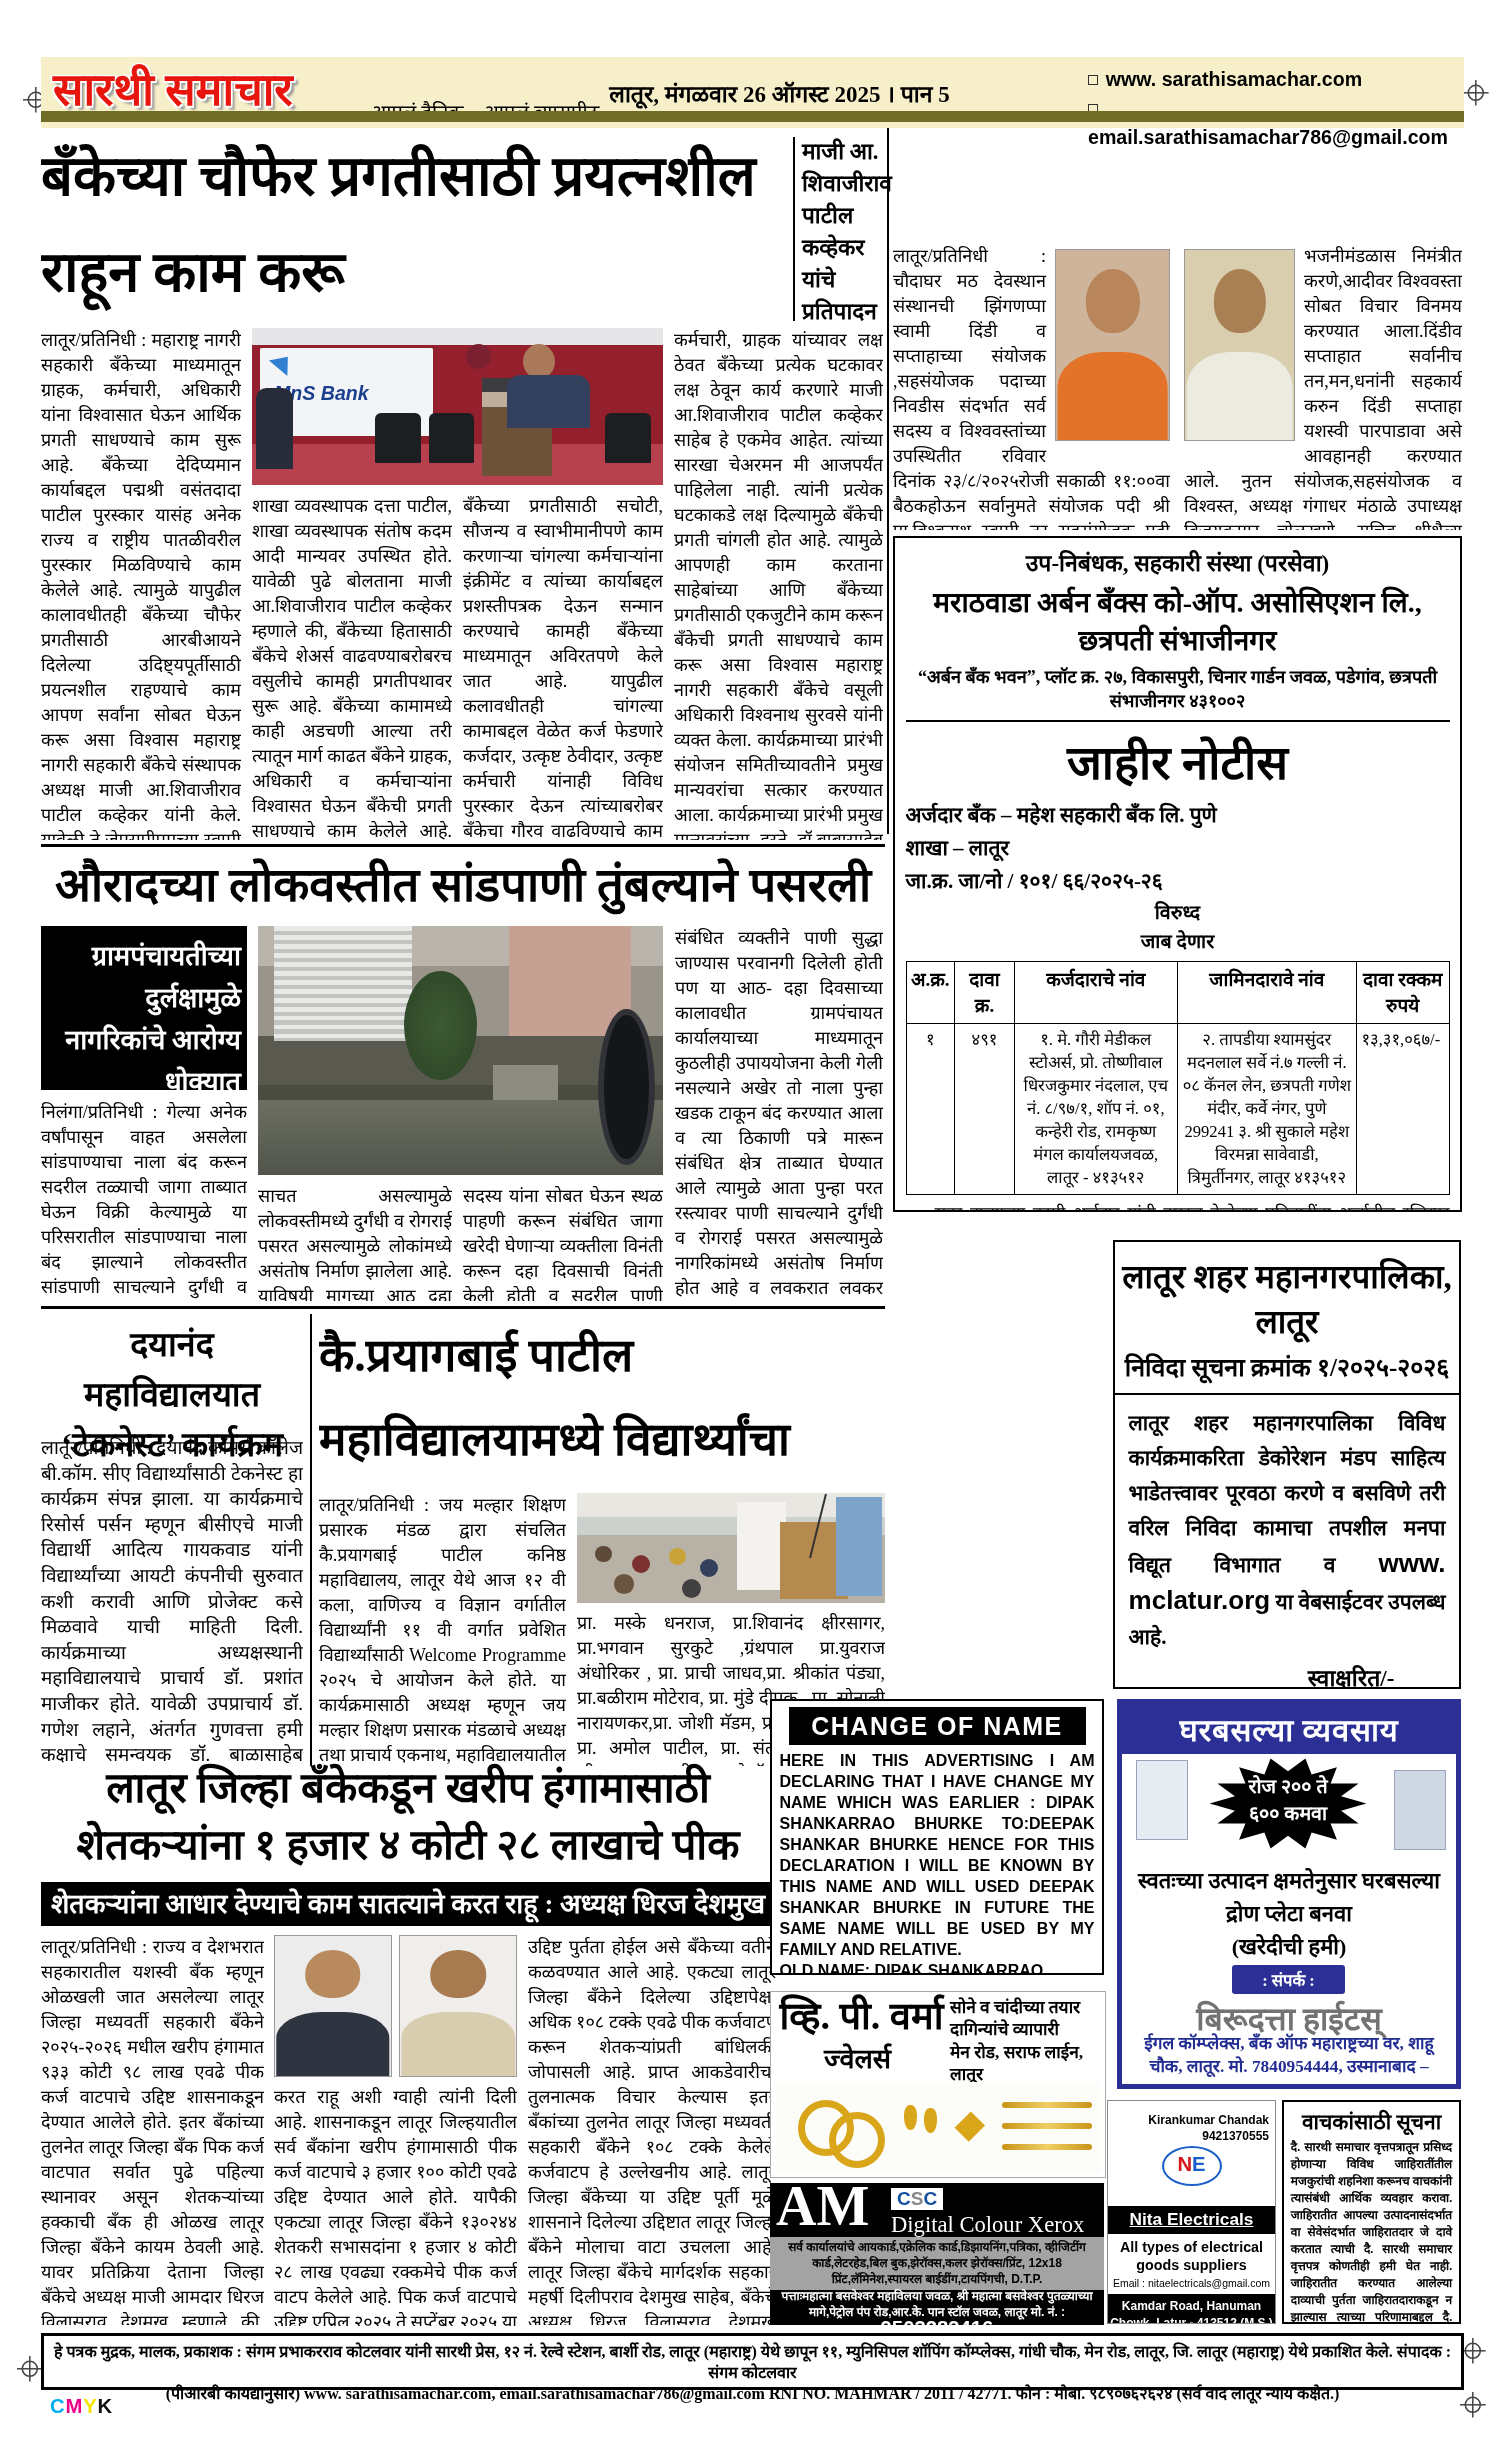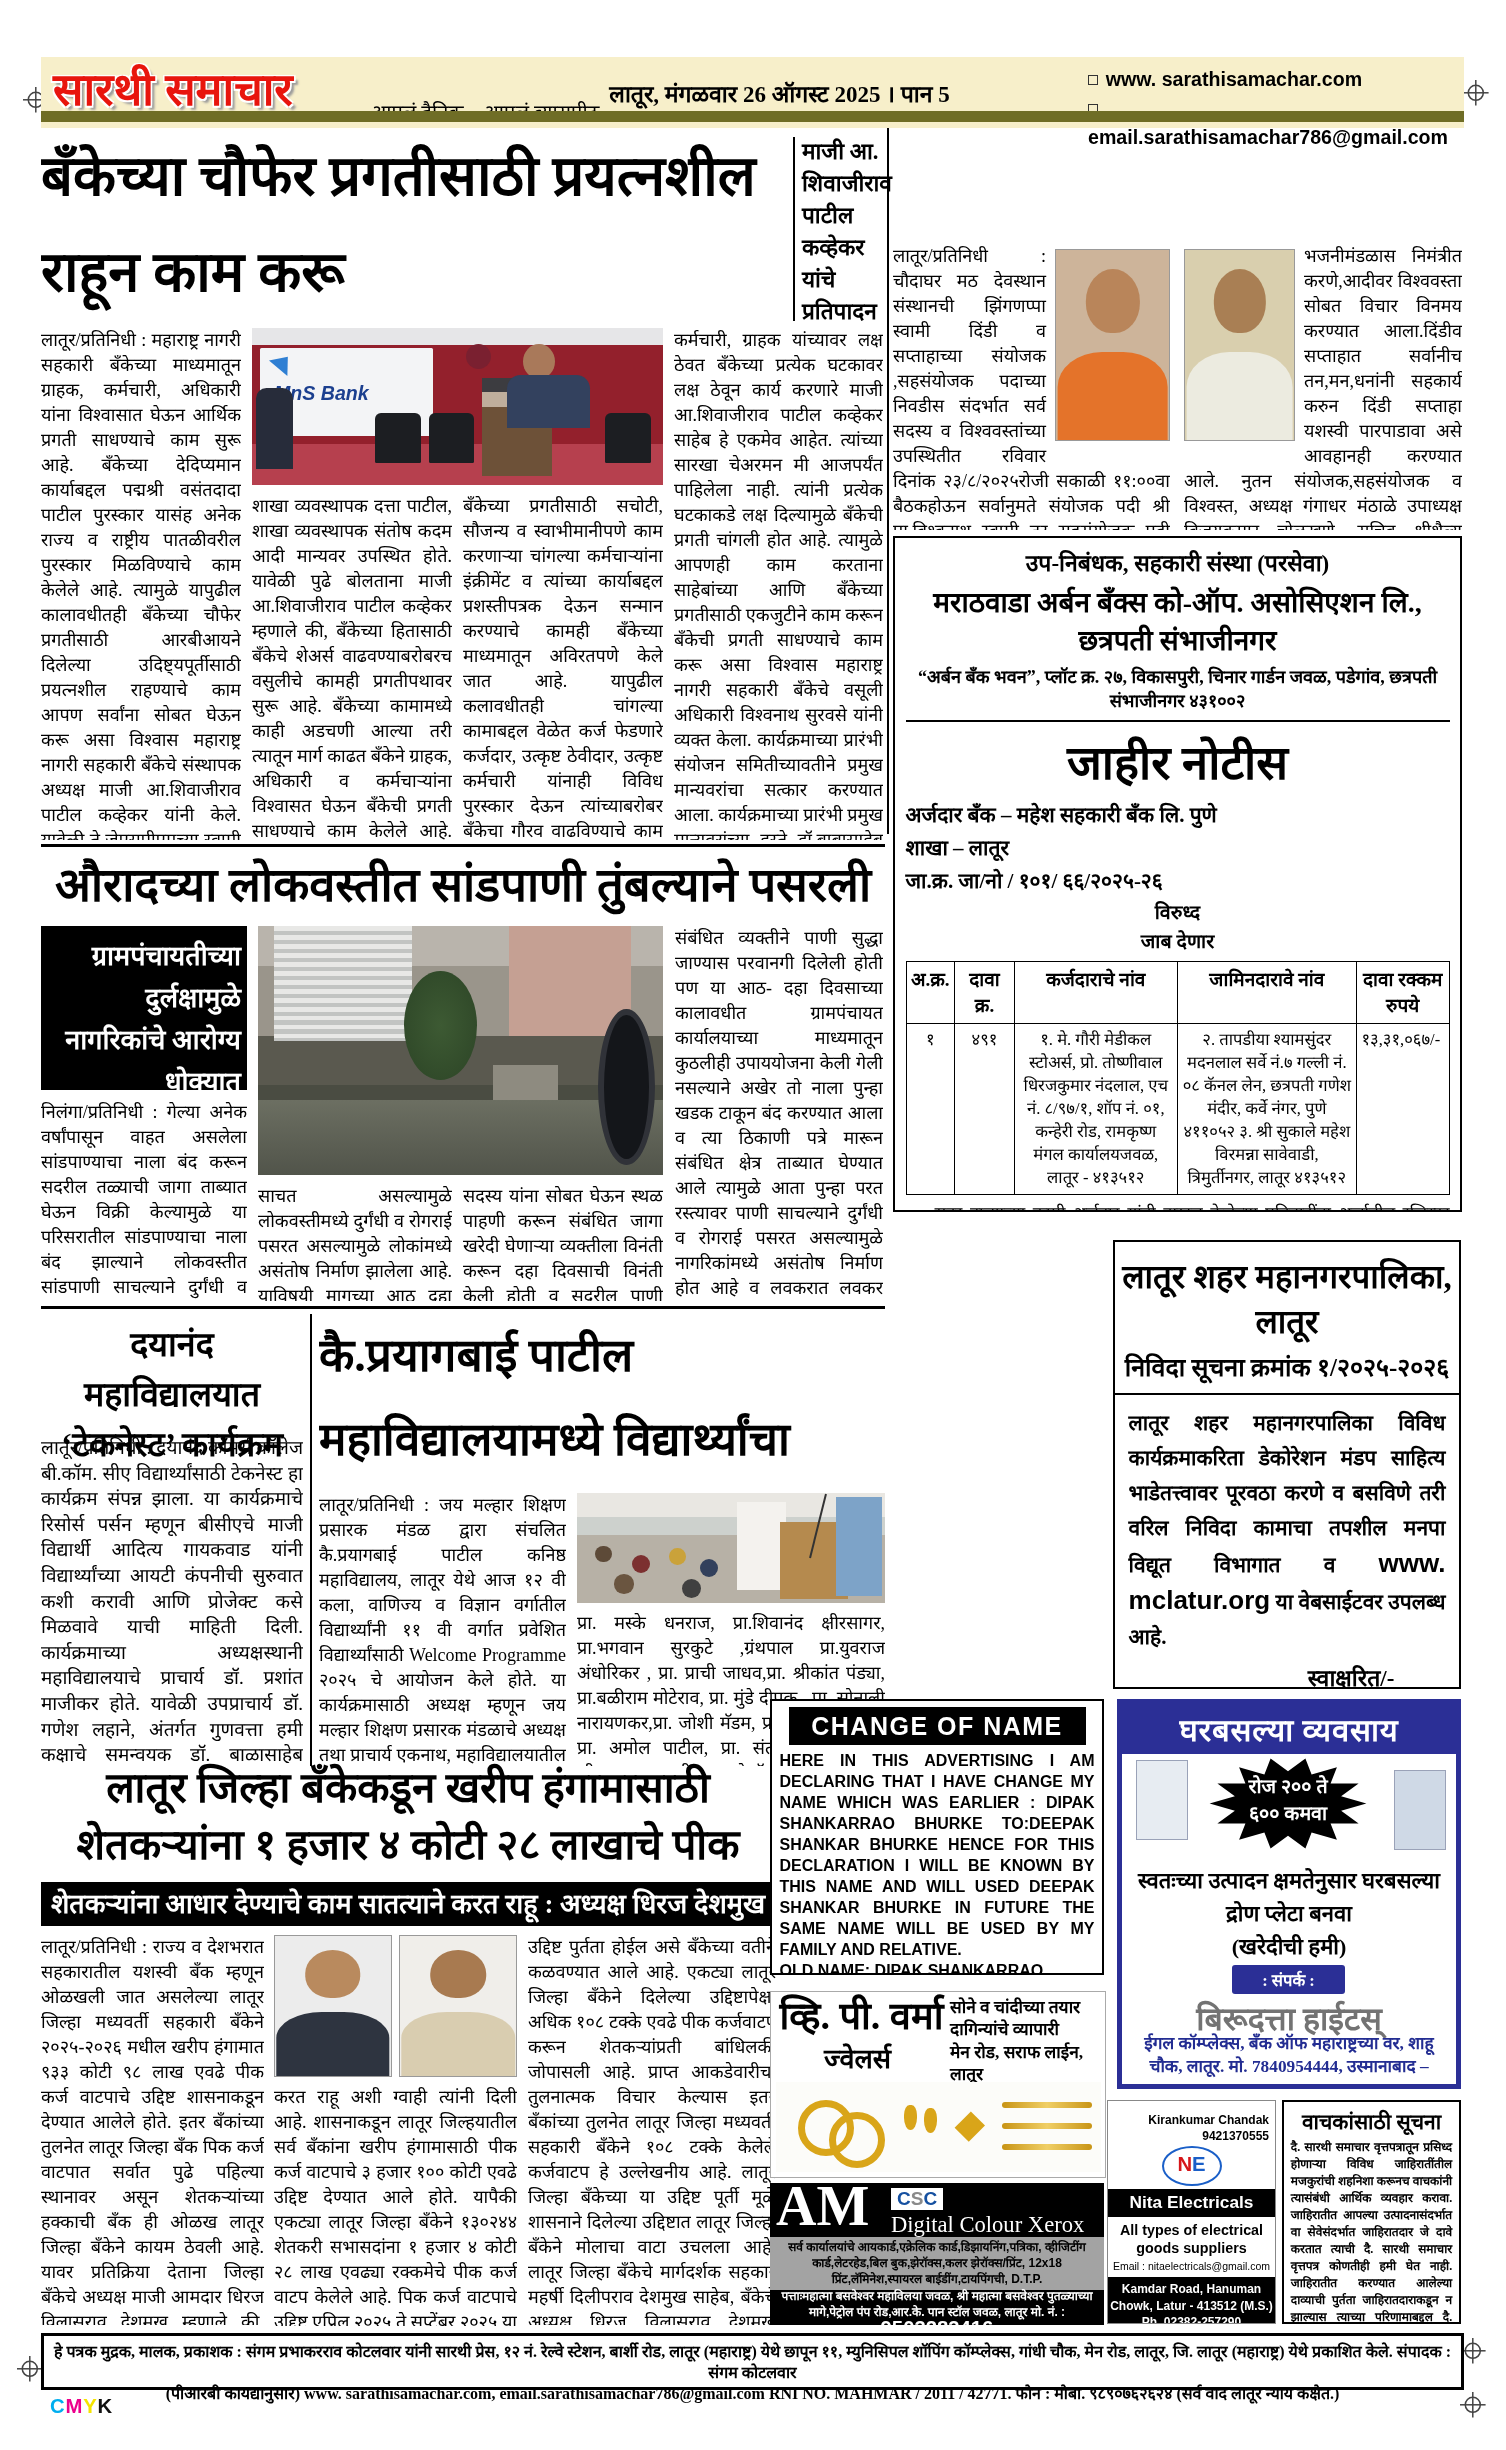--- a/index.html
+++ b/index.html
@@ -185,21 +185,21 @@
      font-size:16.6px;font-weight:700;padding:3px 0;border-radius:3px;}
   .hb-brand{position:absolute;left:0;top:292px;width:334px;color:#737373;font-size:32px;font-weight:900;text-align:center;}
   .hb-addr{position:absolute;left:0;top:328px;width:334px;color:#232d92;font-size:17.3px;font-weight:800;text-align:center;line-height:23px;padding:0 4.5px;box-sizing:border-box;}
 
   
   .nita-box{left:1107px;top:2100px;width:169px;height:224px;border:1.5px solid #888;background:#fff;box-sizing:border-box;
       font-family:"Liberation Sans",sans-serif;text-align:center;overflow:hidden;}
   .nita-contact{font-size:12px;font-weight:700;text-align:right;padding:3px 6px 0;line-height:16px;margin-top:8px;}
   .nita-logo{width:56px;height:36px;margin:1.5px auto 0;border:2.3px solid #1a5fc8;border-radius:50%;font-weight:900;font-size:20.3px;line-height:33px;}
   .nita-logo .n{color:#d6161a}.nita-logo .e{color:#1a5fc8}
-  .nita-name{background:#000;color:#fff;font-size:17.3px;font-weight:700;padding:3.8px 0;margin-top:3px;}
+  .nita-name{background:#000;color:#fff;font-size:17.3px;font-weight:700;padding:3.8px 0;margin-top:20px;text-decoration:underline;}
   .nita-desc{font-size:14.3px;font-weight:600;line-height:18px;padding:3.8px 1.5px 1.5px;}
   .nita-email{font-size:10.5px;padding:1.5px 0;}
   .nita-addr{background:#000;color:#fff;font-size:12px;font-weight:700;line-height:16.6px;padding:3.8px 1.5px;margin-top:3.8px;}
 
   
   .rn-box{left:1282px;top:2100px;width:179px;height:224px;border:2.3px solid #000;background:#fff;box-sizing:border-box;padding:3px 6.8px;overflow:hidden;}
   .rn-title{text-align:center;font-size:21px;font-weight:900;padding:1.5px 0 4.5px;}
   .rn-body{font-size:12px;line-height:17px;text-align:justify;font-weight:600;}
 
   
@@ -354,21 +354,21 @@
         <th style="width:8%">अ.क्र.</th>
         <th style="width:11%">दावा क्र.</th>
         <th style="width:30%">कर्जदाराचे नांव</th>
         <th style="width:33%">जामिनदारावे नांव</th>
         <th>दावा रक्कम रुपये</th>
       </tr>
       <tr>
         <td>१</td>
         <td>४९१</td>
         <td>१. मे. गौरी मेडीकल स्टोअर्स, प्रो. तोष्णीवाल धिरजकुमार नंदलाल, एच नं. ८/९७/१, शॉप नं. ०१, कन्हेरी रोड, रामकृष्ण मंगल कार्यालयजवळ, लातूर - ४१३५१२</td>
-        <td>२. तापडीया श्यामसुंदर मदनलाल सर्वे नं.७ गल्ली नं. ०८ कॅनल लेन, छत्रपती गणेश मंदीर, कर्वे नंगर, पुणे ४११०५२  ३. श्री सुकाले महेश विरमन्ना सावेवाडी, त्रिमुर्तीनगर, लातूर ४१३५१२</td>
+        <td>२. तापडीया श्यामसुंदर मदनलाल सर्वे नं.७ गल्ली नं. ०८ कॅनल लेन, छत्रपती गणेश मंदीर, कर्वे नंगर, पुणे 299241  ३. श्री सुकाले महेश विरमन्ना सावेवाडी, त्रिमुर्तीनगर, लातूर ४१३५१२</td>
         <td style="text-align:left">१३,३१,०६७/-</td>
       </tr>
     </tbody>
       </table>
     <div class="nb-para">सदर दाव्याच्या कामी अर्जदार यांनी दाखल केलेल्या प्रतिवादींना अर्जातील रजिस्टर पोस्टाने समन्स पाठविण्यांत आलेले आहेत. परंतू प्रतिवादींना समन्स रुजू न झाल्याने व त्यांचा नवीन पत्ता उपलब्ध नसल्यामुळे सदरचे जाहीर समन्स देत आहोत. उपनिर्दिष्ट अर्जासंबंधी आपले म्हणणे मांडण्यांसाठी स्वत: जातीने दिनांक १०/०९/२०२५ रोजी दुपारी १२:०० वाजता दाव्यांसंबंधी कागदपत्रासह आपण या न्यायालयात हजर रहावे.</div>
 
   </div>
 
   <div class="abs tender-box">
     <div class="tb-head">

